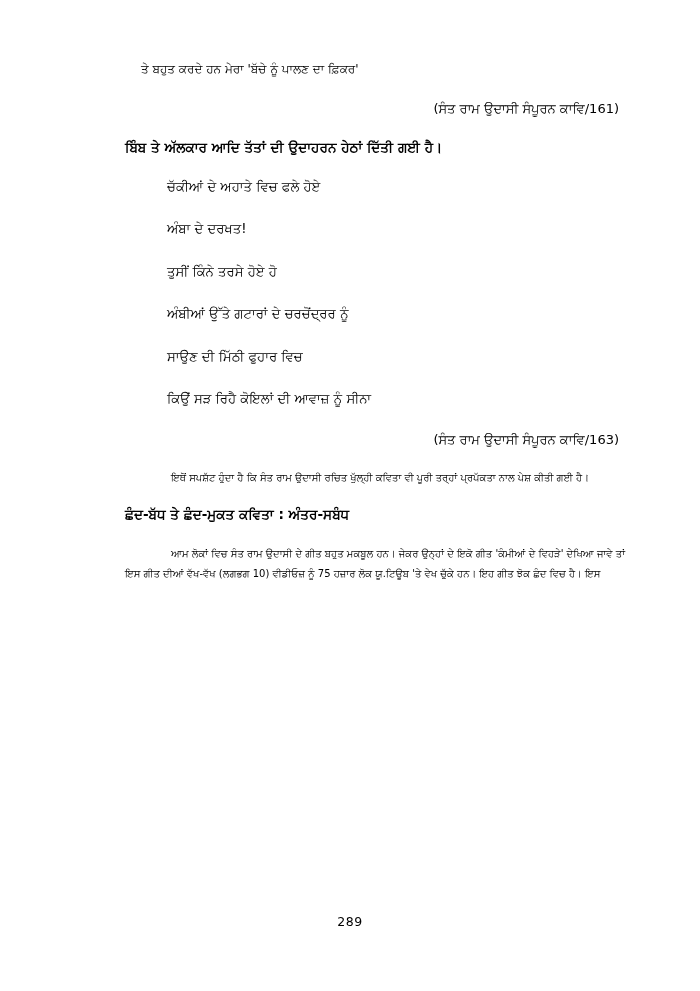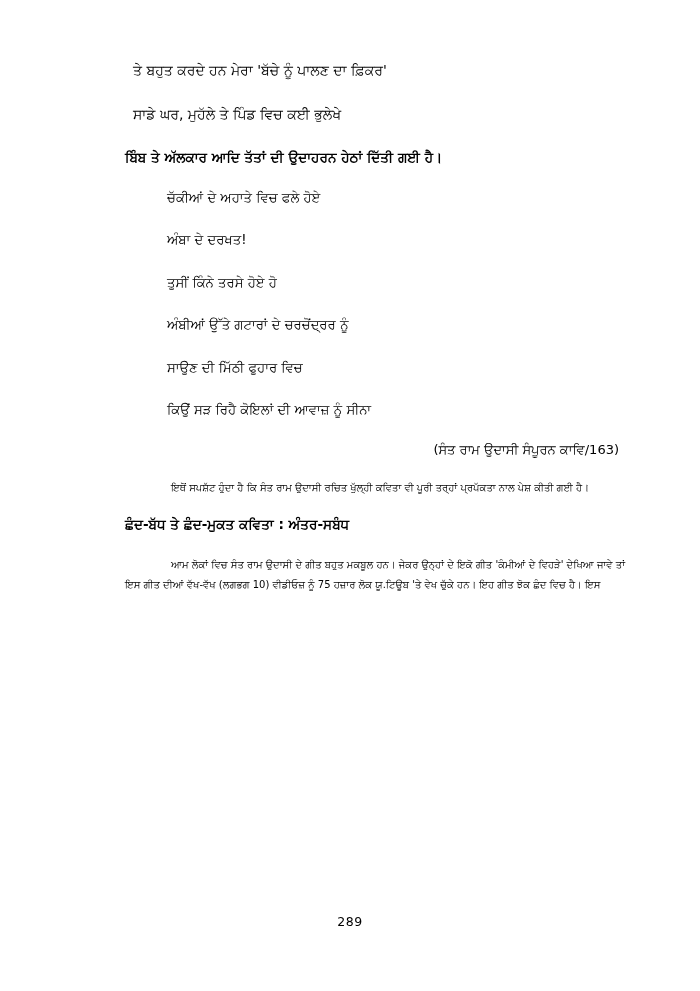--- a/index.html
+++ b/index.html
@@ -20,23 +20,23 @@
     top: 0; left: 0;
     width: 700px;
     height: 991px;
     box-sizing: border-box;
     padding: 60px 75px 40px 125px;
   }
   .content {
     width: 500px;
   }
   .line {
-    font-size: 14px;
+    font-size: 12px;
     line-height: 1.55;
-    margin: 0 0 22px 8px;
+    margin: 0 0 22px 16px;
     white-space: pre-wrap;
   }
   .verse {
     font-size: 13.2px;
     line-height: 1.55;
     margin: 0 0 22px 0;
     padding-left: 42px;
   }
   .source {
     font-size: 13px;
@@ -72,22 +72,22 @@
     letter-spacing: 0.5px;
   }
 </style>
 </head>
 <body>
 
 <div class="page">
   <div class="content">
 
     <p class="line">ਤੇ ਬਹੁਤ ਕਰਦੇ ਹਨ ਮੇਰਾ 'ਬੱਚੇ ਨੂੰ ਪਾਲਣ ਦਾ ਫ਼ਿਕਰ'</p>
-    <p class="line">ਸਾਡੇ ਘਰ, ਮੁਹੱਲੇ ਤੇ ਪਿੰਡ ਵਿਚ ਕਈ ਭੁਲੇਖੇ</p>
 
+    <p class="source">(ਸੰਤ ਰਾਮ ਉਦਾਸੀ ਸੰਪੂਰਨ ਕਾਵਿ/161)</p>
 
     <p class="heading">ਬਿੰਬ ਤੇ ਅੱਲਕਾਰ ਆਦਿ ਤੱਤਾਂ ਦੀ ਉਦਾਹਰਨ ਹੇਠਾਂ ਦਿੱਤੀ ਗਈ ਹੈ।</p>
 
     <p class="verse">ਚੱਕੀਆਂ ਦੇ ਅਹਾਤੇ ਵਿਚ ਫਲੇ ਹੋਏ</p>
     <p class="verse">ਅੰਬਾ ਦੇ ਦਰਖਤ!</p>
     <p class="verse">ਤੁਸੀਂ ਕਿੰਨੇ ਤਰਸੇ ਹੋਏ ਹੋ</p>
     <p class="verse">ਅੰਬੀਆਂ ਉੱਤੇ ਗਟਾਰਾਂ ਦੇ ਚਰਚੋਂਦ੍ਰਰ ਨੂੰ</p>
     <p class="verse">ਸਾਉਣ ਦੀ ਮਿੱਠੀ ਫੁਹਾਰ ਵਿਚ</p>
     <p class="verse">ਕਿਉਂ ਸੜ ਰਿਹੈ ਕੋਇਲਾਂ ਦੀ ਆਵਾਜ਼ ਨੂੰ ਸੀਨਾ</p>
 

